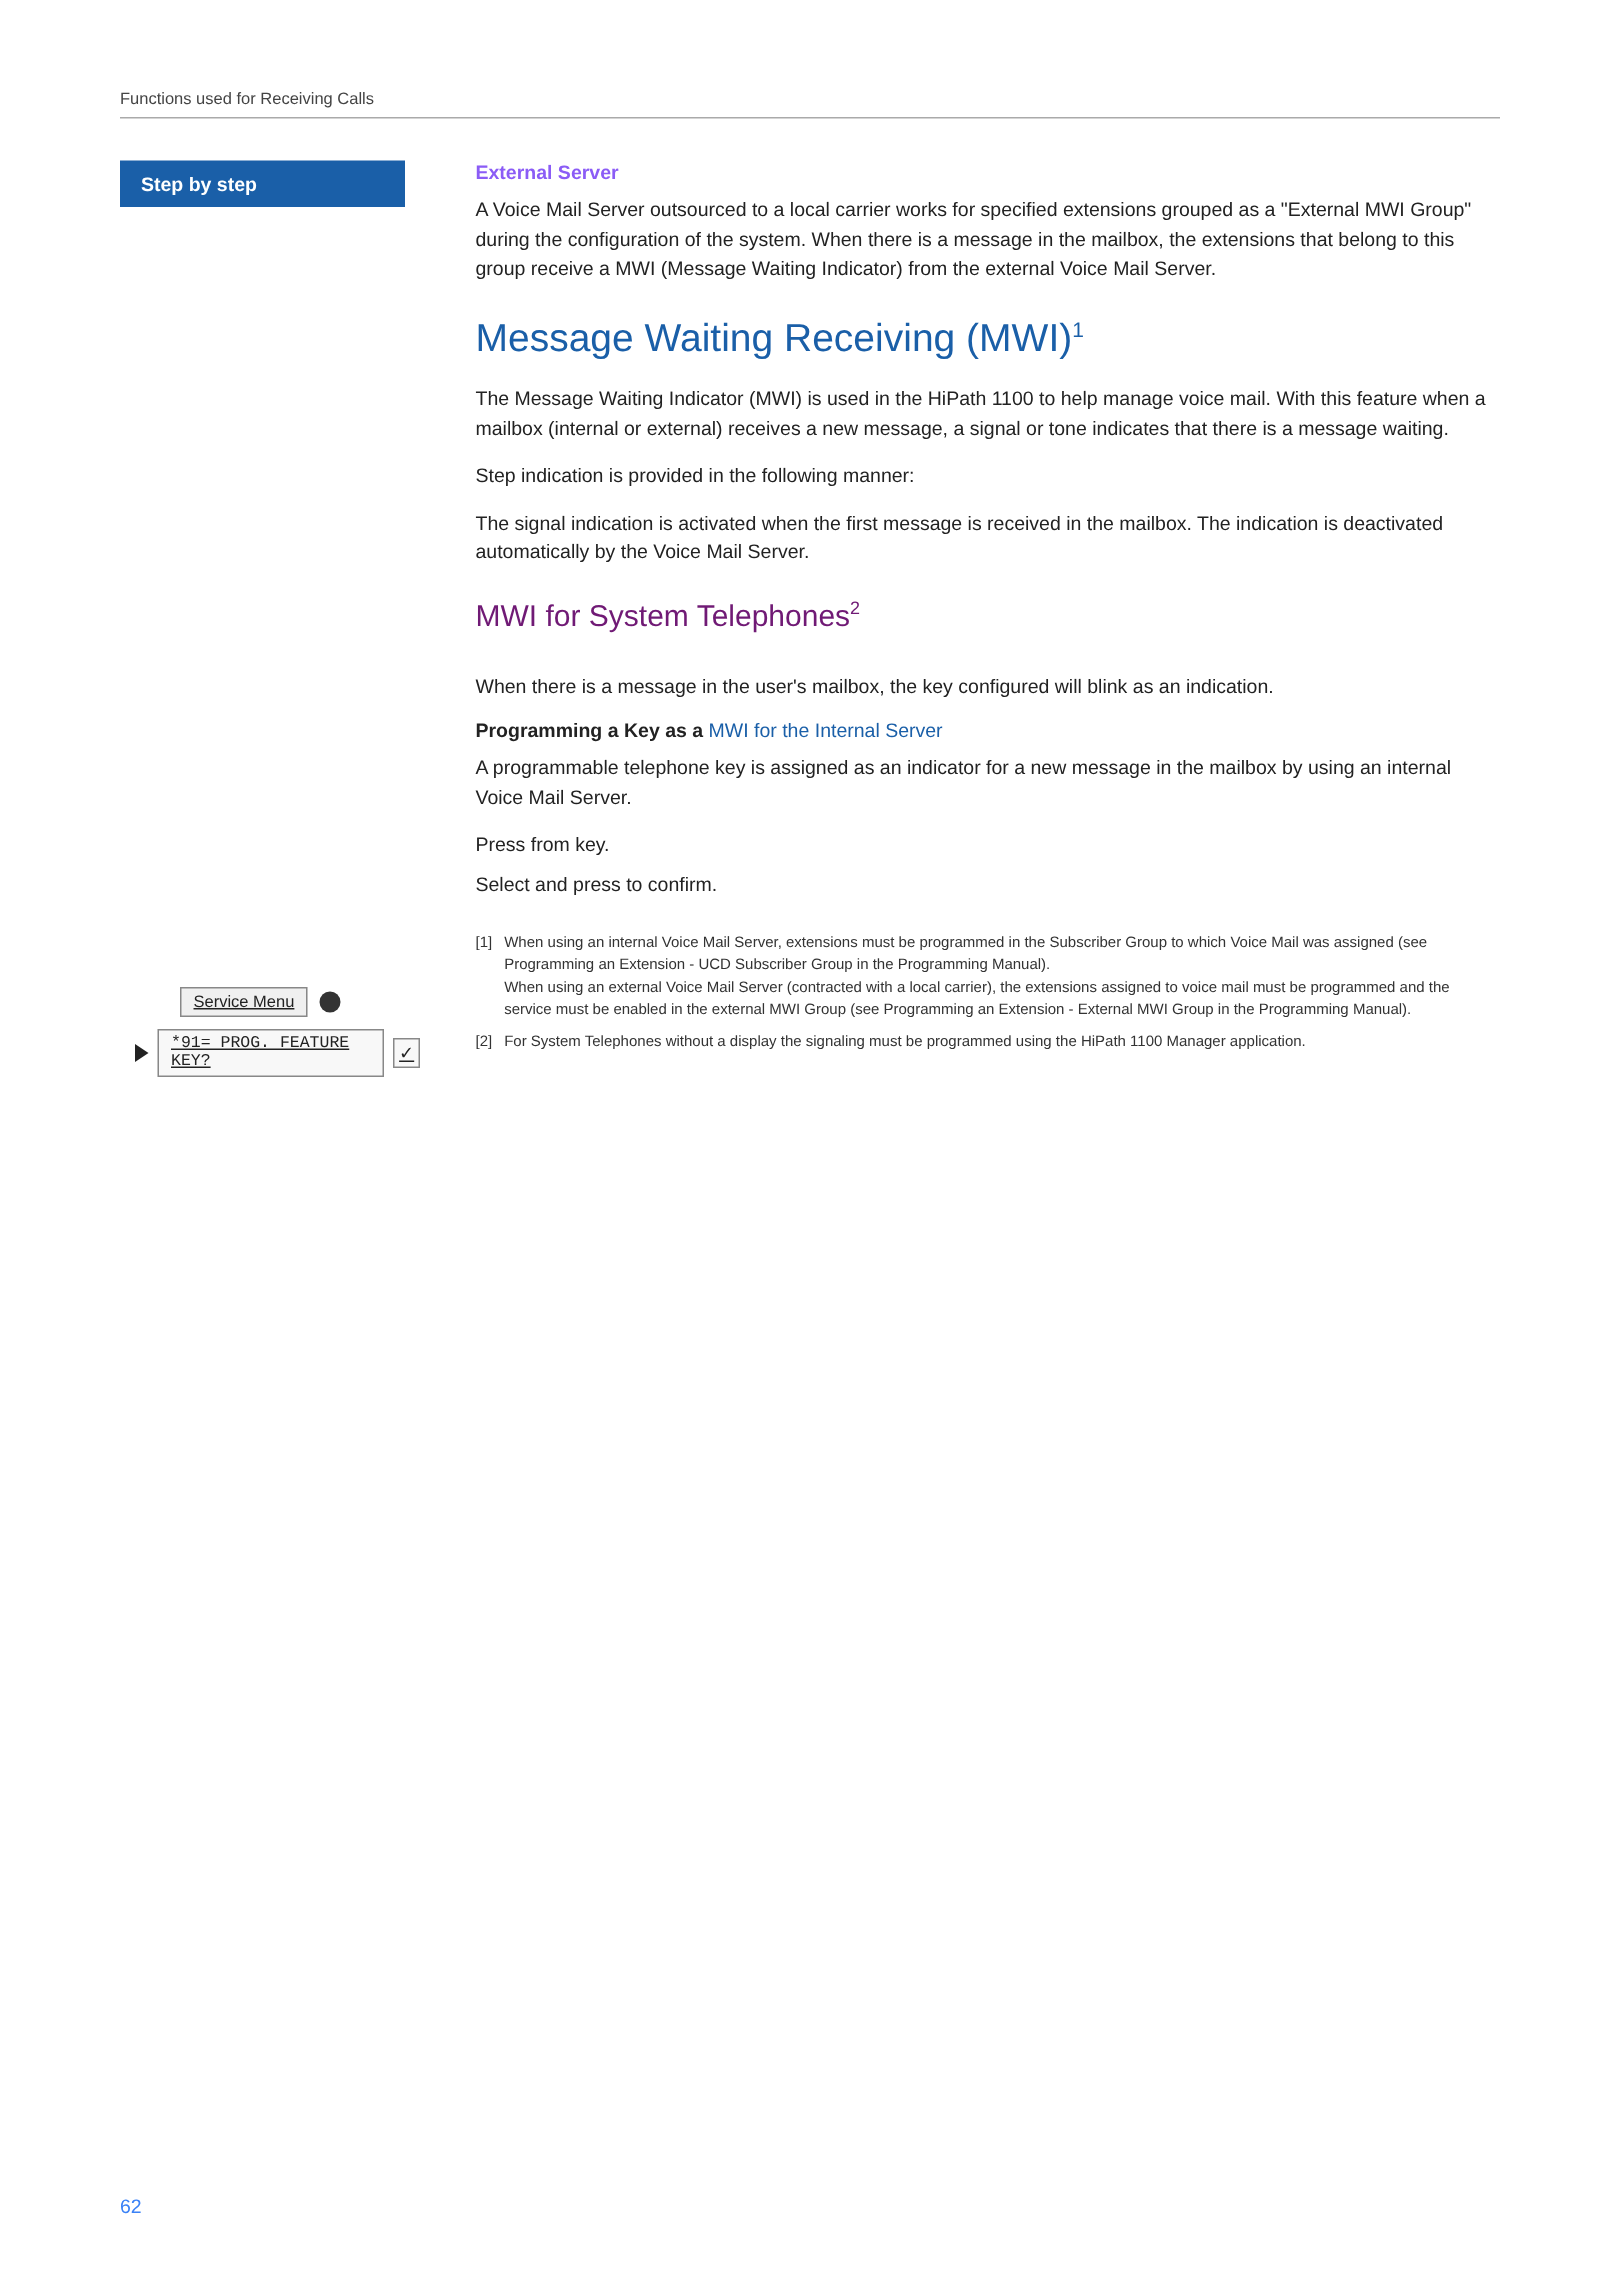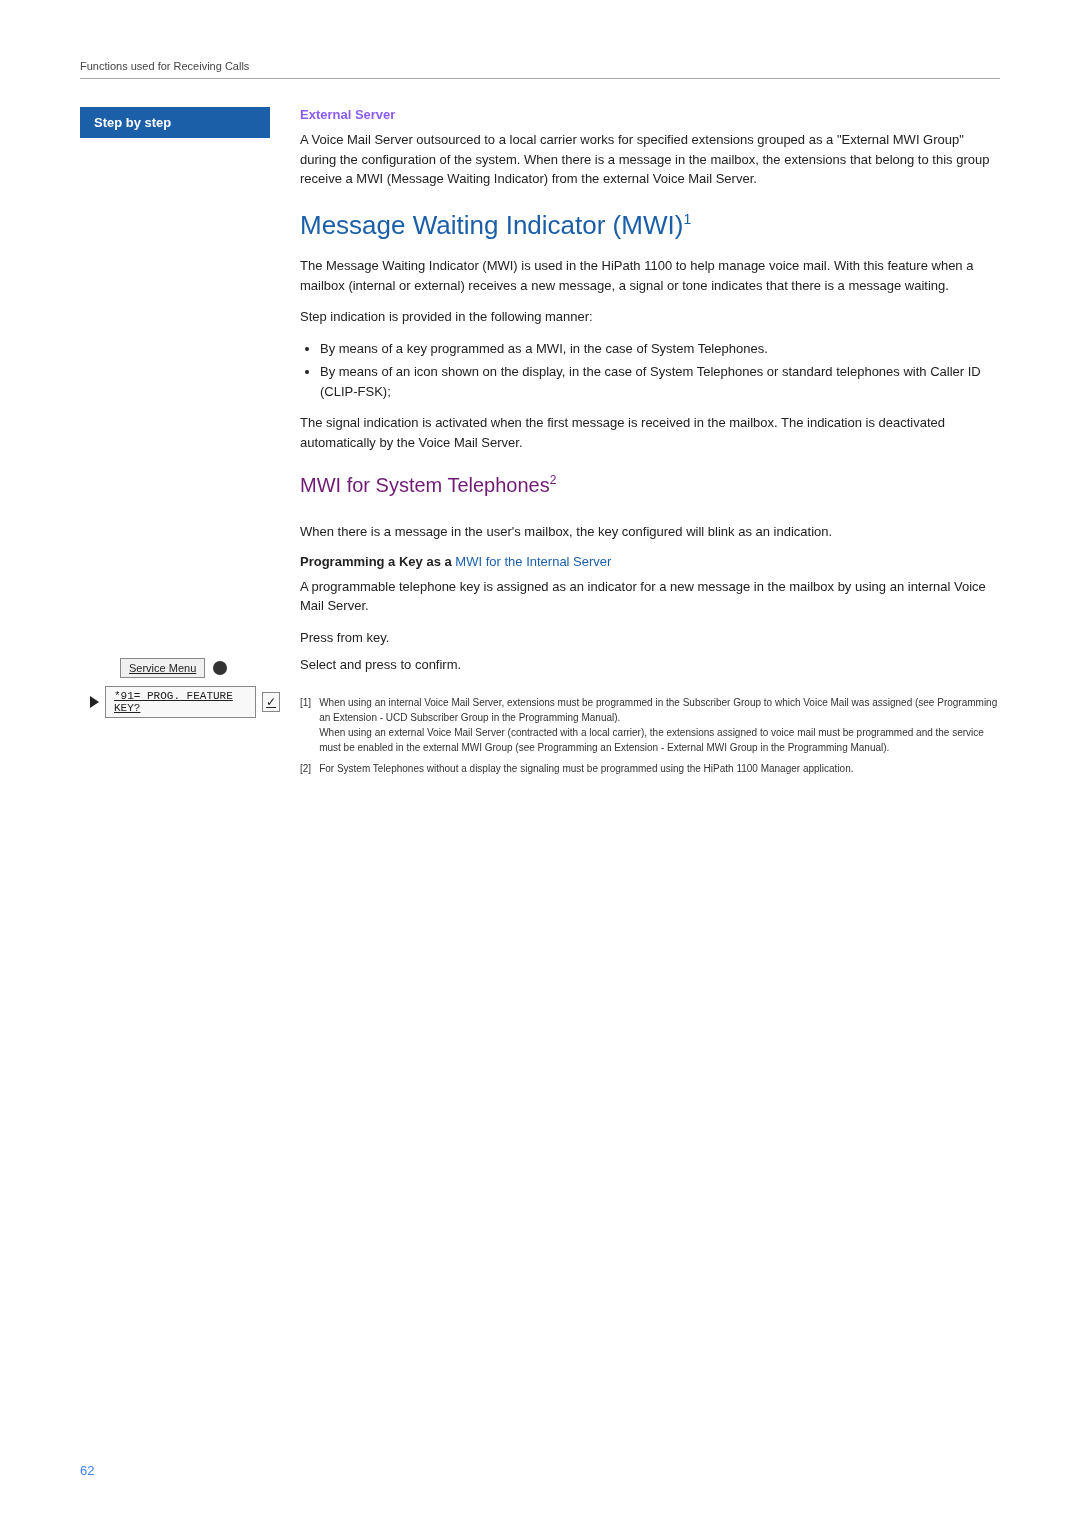--- a/index.html
+++ b/index.html
@@ -35,21 +35,21 @@
       font-size: 11px;
       color: #444444;
       margin-bottom: 8px;
       padding-bottom: 6px;
       border-bottom: 1px solid #aaaaaa;
     }
 
     .content-layout {
       display: flex;
       flex-direction: row;
-      gap: 0px;
+      gap: 17px;
     }
 
     .sidebar {
       width: 200px;
       flex-shrink: 0;
       padding-top: 0px;
     }
 
     .step-by-step-box {
       background: #1a5fa8;
@@ -265,31 +265,27 @@
         </div>
       </div>
     </div>
 
     <div class="main-content">
 
       <div class="external-server-heading">External Server</div>
       <p class="body-text">A Voice Mail Server outsourced to a local carrier works for specified extensions grouped as a "External MWI Group" during the configuration of the system. When there is a message in the mailbox, the extensions that belong to this group receive a MWI (Message Waiting Indicator) from the external Voice Mail Server.</p>
 
       <div class="section-heading-large">
-        <span>Message Waiting Indicator (MWI)</span><sup>1</sup>
+        <span>Message Waiting Receiving (MWI)</span><sup>1</sup>
       </div>
 
       <p class="body-text">The Message Waiting Indicator (MWI) is used in the HiPath 1100 to help manage voice mail. With this feature when a mailbox (internal or external) receives a new message, a signal or tone indicates that there is a message waiting.</p>
 
       <p class="body-text">Step indication is provided in the following manner:</p>
 
-      <ul class="bullet-list">
-        <li>By means of a key programmed as a MWI, in the case of System Telephones.</li>
-        <li>By means of an icon shown on the display, in the case of  System Telephones or standard telephones with Caller ID (CLIP-FSK);</li>
-      </ul>
 
       <p class="body-text">The signal indication is activated when the first message is received in the mailbox. The indication is deactivated automatically by the Voice Mail Server.</p>
 
       <div class="section-heading-medium">
         <span>MWI for System Telephones</span><sup>2</sup>
       </div>
 
       <p class="body-text">When there is a message in the user's mailbox, the key configured will blink as an indication.</p>
 
       <div class="subheading-mixed">

